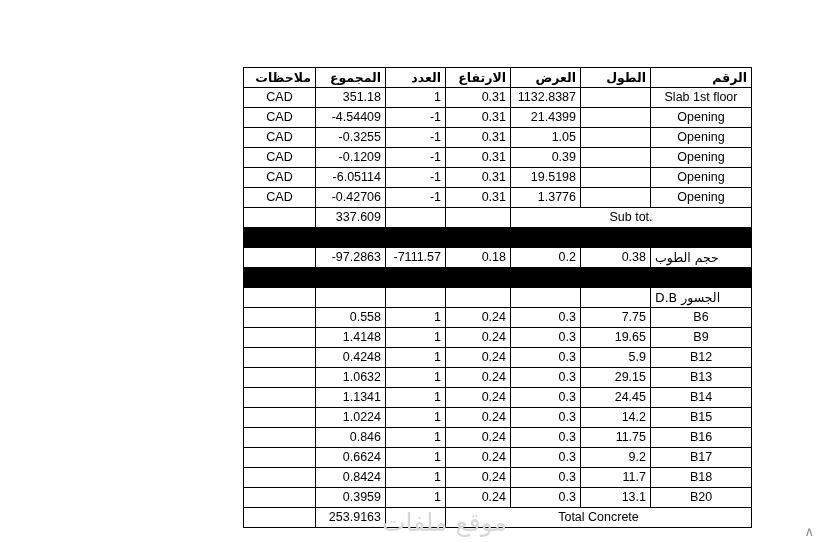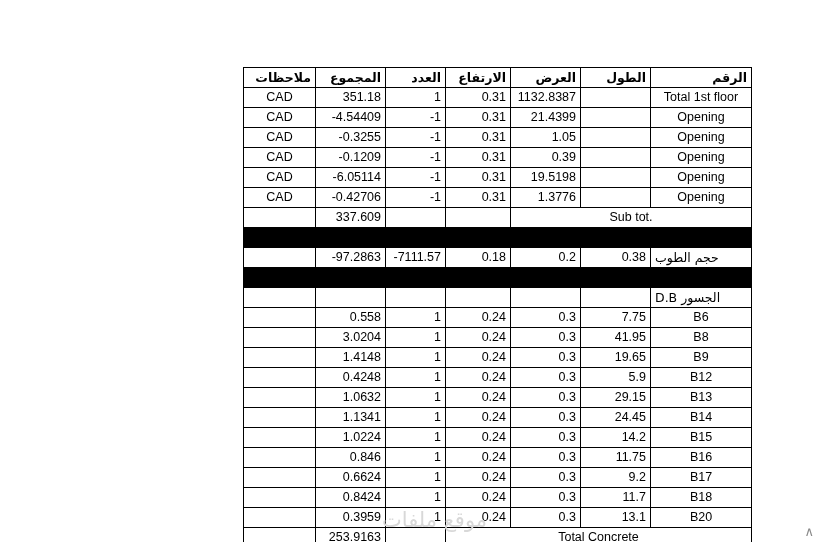--- a/index.html
+++ b/index.html
@@ -74,21 +74,21 @@
     font-size: 12.5px;
   }
   .merge-ctr {
     text-align: center;
   }
   .watermark {
     position: absolute;
     left: 382px;
     top: 508px;
     font-family: "DejaVu Sans", sans-serif;
-    font-size: 21px;
+    font-size: 25px;
     color: #d8d8d8;
     letter-spacing: 1px;
     pointer-events: none;
     user-select: none;
   }
   .corner-mark {
     position: absolute;
     right: 6px;
     bottom: 2px;
     font-size: 13px;
@@ -121,21 +121,21 @@
         <td class="arabic">الرقم</td>
       </tr>
 
       <tr>
         <td class="lft">CAD</td>
         <td class="num">351.18</td>
         <td class="num">1</td>
         <td class="num">0.31</td>
         <td class="num">1132.8387</td>
         <td class="num"></td>
-        <td class="lft">Total 1st floor</td>
+        <td class="lft">Slab 1st floor</td>
       </tr>
       <tr>
         <td class="lft">CAD</td>
         <td class="num red">-4.54409</td>
         <td class="num red">-1</td>
         <td class="num red">0.31</td>
         <td class="num red">21.4399</td>
         <td class="num red"></td>
         <td class="lft">Opening</td>
       </tr>
@@ -216,29 +216,20 @@
         <td></td>
         <td class="num">0.558</td>
         <td class="num">1</td>
         <td class="num">0.24</td>
         <td class="num">0.3</td>
         <td class="num">7.75</td>
         <td class="lft">B6</td>
       </tr>
       <tr>
         <td></td>
-        <td class="num">3.0204</td>
-        <td class="num">1</td>
-        <td class="num">0.24</td>
-        <td class="num">0.3</td>
-        <td class="num">41.95</td>
-        <td class="lft">B8</td>
-      </tr>
-      <tr>
-        <td></td>
         <td class="num">1.4148</td>
         <td class="num">1</td>
         <td class="num">0.24</td>
         <td class="num">0.3</td>
         <td class="num">19.65</td>
         <td class="lft">B9</td>
       </tr>
       <tr>
         <td></td>
         <td class="num">0.4248</td>

